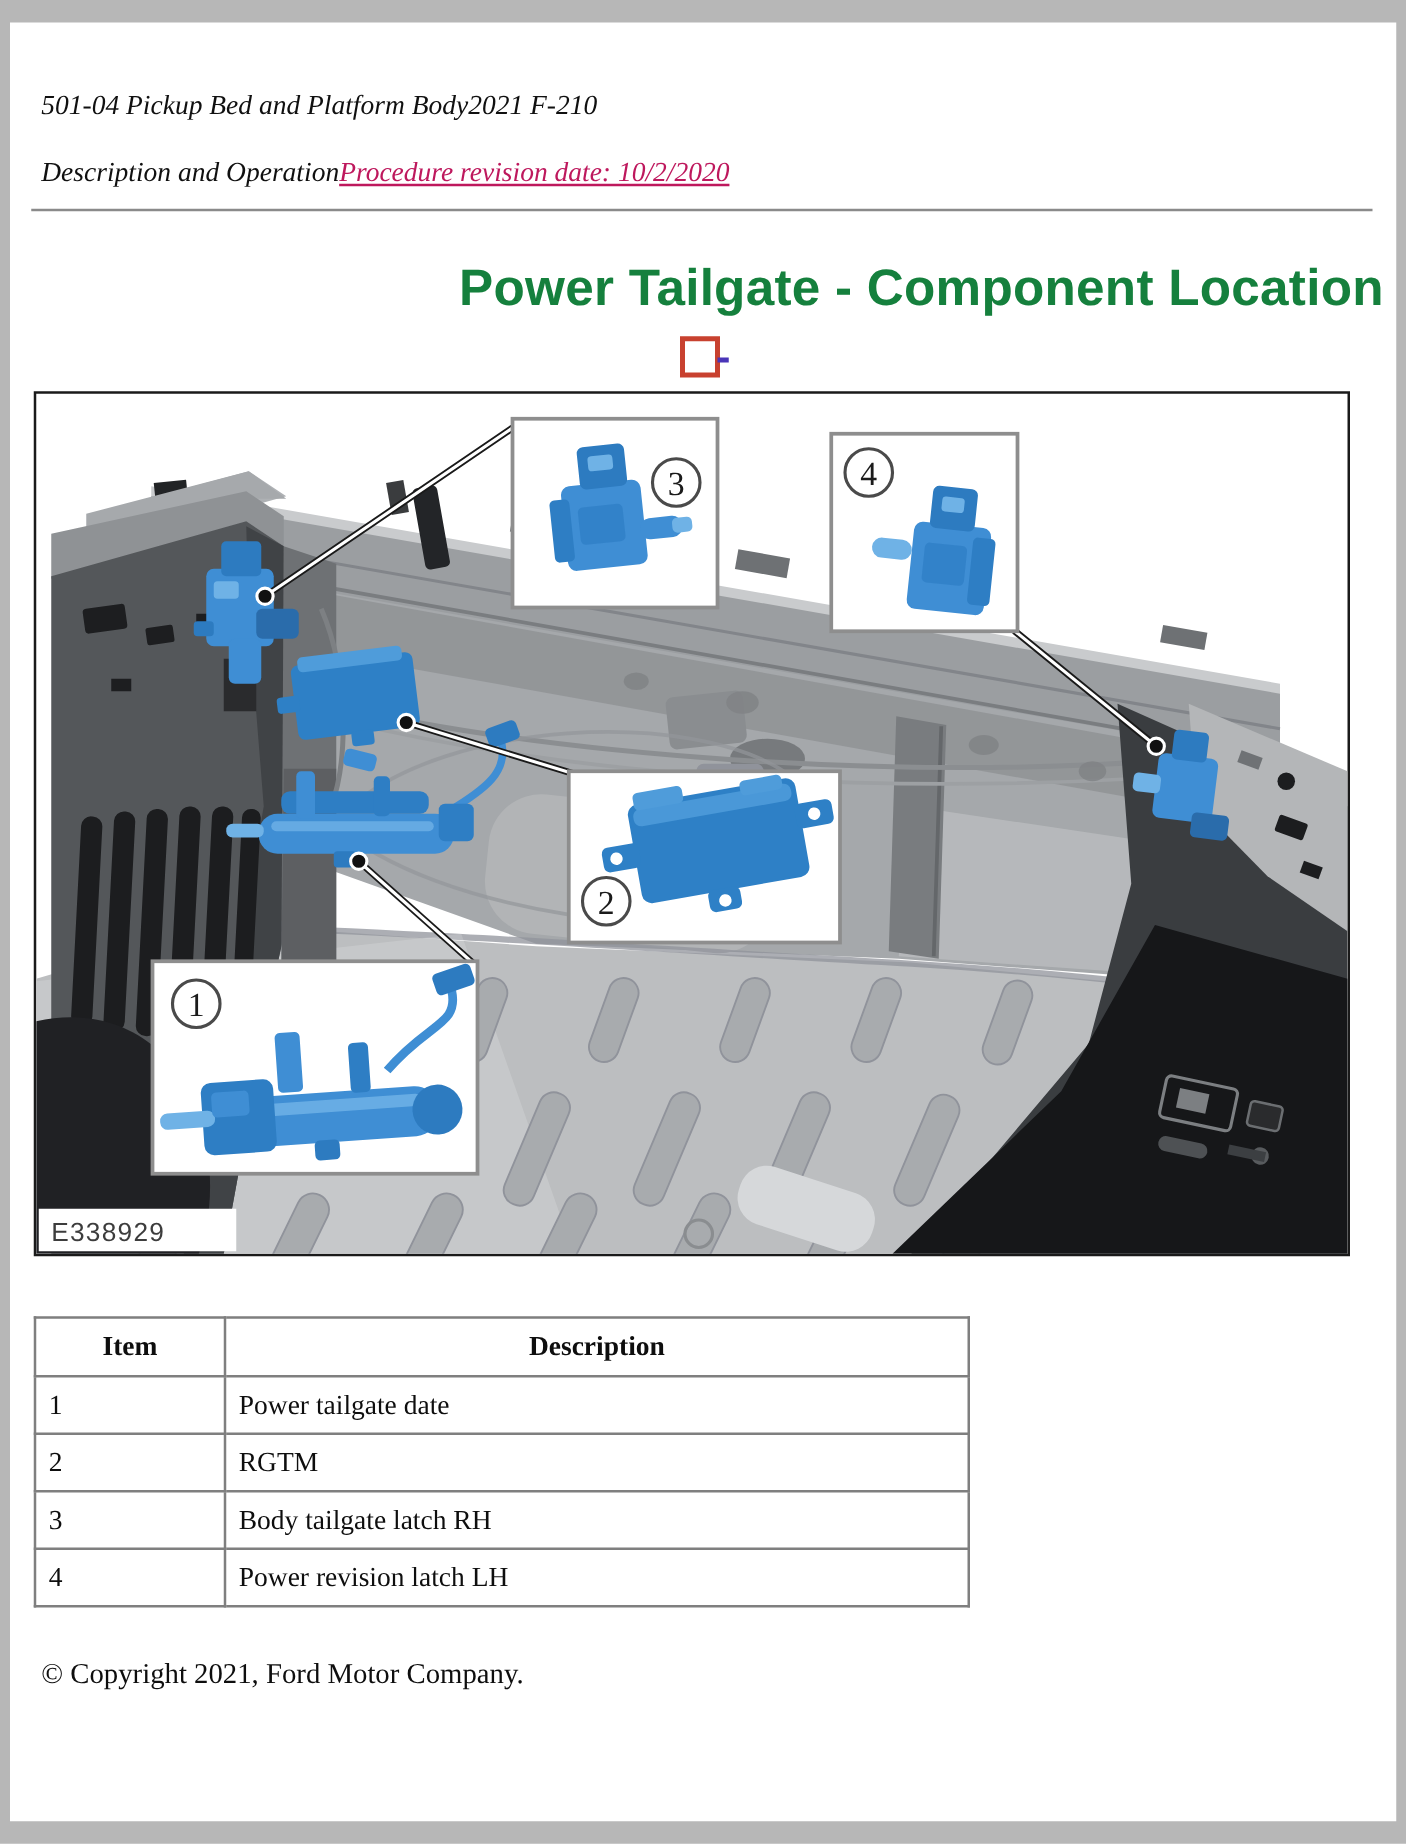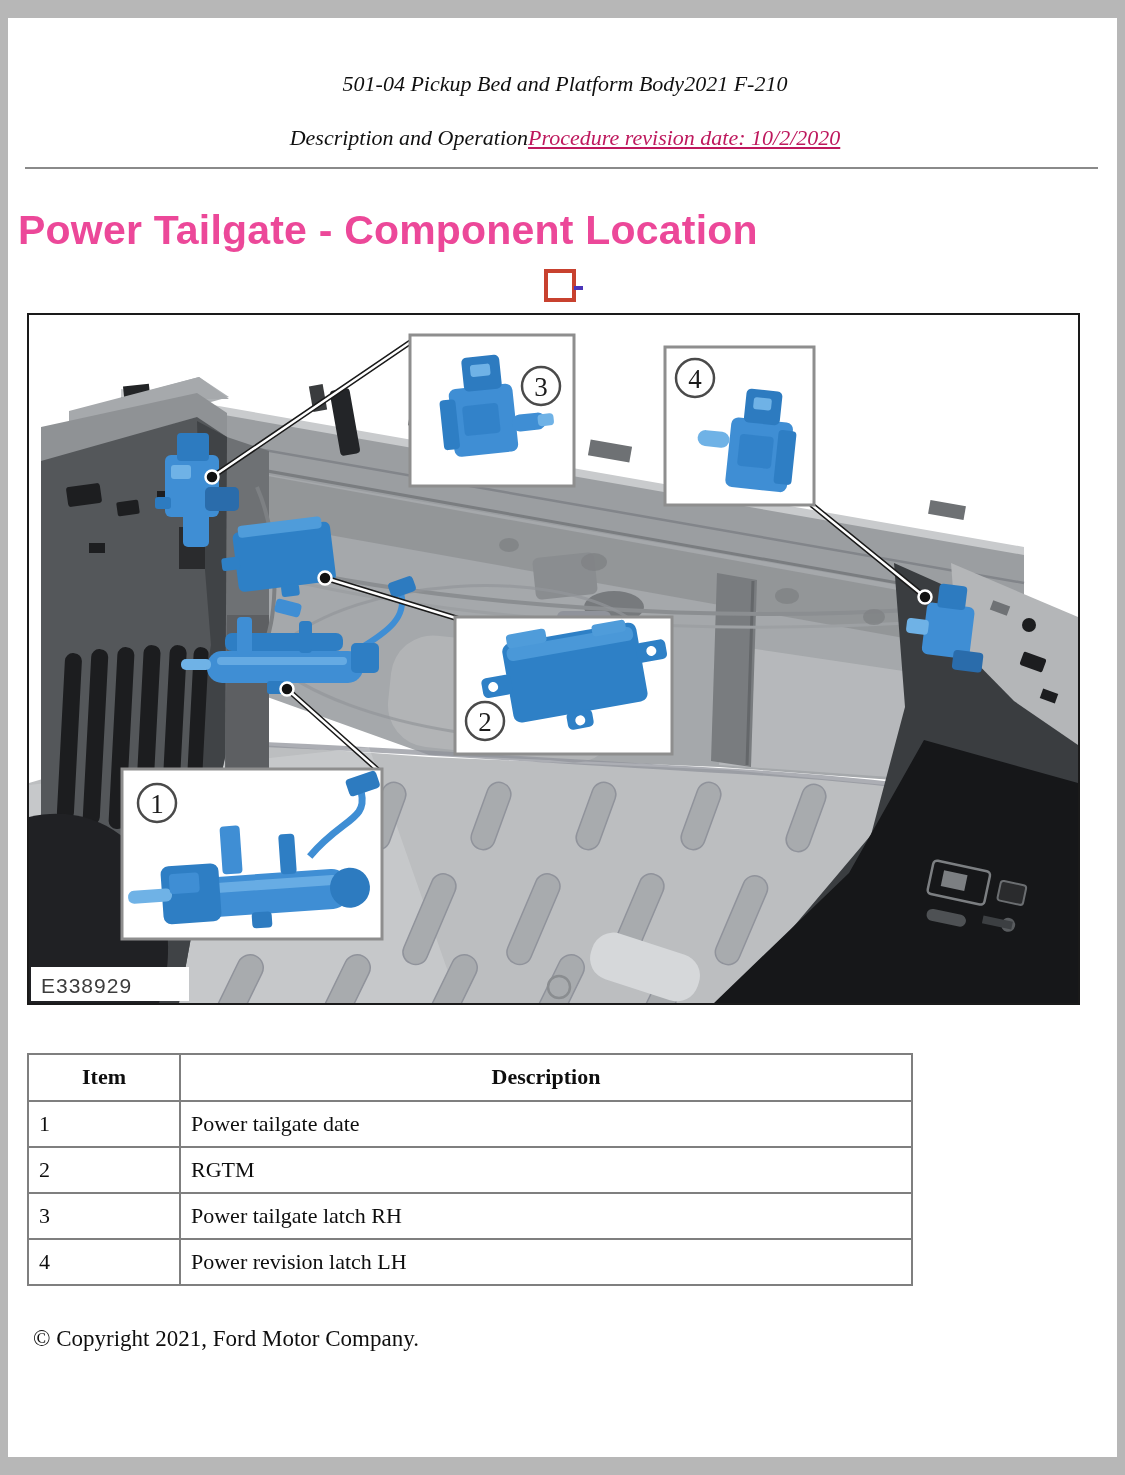--- a/index.html
+++ b/index.html
@@ -9,44 +9,44 @@
     position:relative;
     font-family:"Liberation Serif",serif;
     overflow:hidden;
   }
   .page{
     position:absolute;left:8px;top:18px;
     width:1109px;height:1439px;
     background:#ffffff;
   }
   .doc-header{padding:54px 20px 0 25px;}
-  .hrow{display:flex;justify-content:center;align-items:baseline;
+  .hrow{display:flex;justify-content:flex-start;align-items:baseline;
     font-style:italic;font-size:22px;color:#101010;line-height:1.1;}
   .hrow + .hrow{margin-top:30px;}
   .rev-link{color:#be185d;font-style:italic;cursor:pointer;}
   hr.rule{margin:17px 19px 0 17px;border:none;border-top:2px solid #8a8a8a;height:0;}
   h1.title{
-    margin:38px 10px 0;text-align:left;
+    margin:38px 10px 0;text-align:right;
     font-family:"Liberation Sans",sans-serif;font-weight:bold;
-    font-size:41px;color:#ec4899;letter-spacing:0.2px;
+    font-size:41px;color:#15803d;letter-spacing:0.2px;
   }
   .broken-img{
     width:24px;height:25px;border:4px solid #c8412f;
     margin:15px auto 0;position:relative;left:-3px;
   }
   .broken-img .glyph{
     position:absolute;right:-11px;top:13px;width:9px;height:4px;background:#4a35b8;display:block;
   }
   .figure{
     margin:11px 0 0 19px;width:1053px;height:692px;
     border:2px solid #1a1a1a;box-sizing:border-box;background:#fff;
   }
   .figure svg{display:block;}
   table.comp{
-    border-collapse:collapse;margin:48px 0 0 19px;width:886px;
+    border-collapse:collapse;margin:48px 0 0 19px;width:749px;
     font-size:22px;color:#0e0e0e;table-layout:fixed;
   }
   table.comp th,table.comp td{border:2px solid #7f7f7f;line-height:1.1;}
   table.comp th{font-weight:bold;text-align:center;padding:10px 6px;}
   table.comp td{padding:10px 10px;text-align:left;}
   .col-item{width:152px;}
   .copyright{margin:40px 0 0 25px;font-size:23px;color:#0e0e0e;}
   .callout-num{font-family:"Liberation Serif",serif;font-size:27px;fill:#1b1b1b;}
   .img-code{font-family:"Liberation Sans",sans-serif;font-size:21px;fill:#3d3d3d;letter-spacing:1px;}
 </style>
@@ -335,21 +335,21 @@
       <tr>
         <td>1</td>
         <td>Power tailgate date</td>
       </tr>
       <tr>
         <td>2</td>
         <td>RGTM</td>
       </tr>
       <tr>
         <td>3</td>
-        <td>Power tailgate latch RH</td>
+        <td>Body tailgate latch RH</td>
       </tr>
       <tr>
         <td>4</td>
         <td>Power revision latch LH</td>
       </tr>
     </tbody>
   </table>
 
   <p class="copyright">© Copyright 2021, Ford Motor Company.</p>
 

